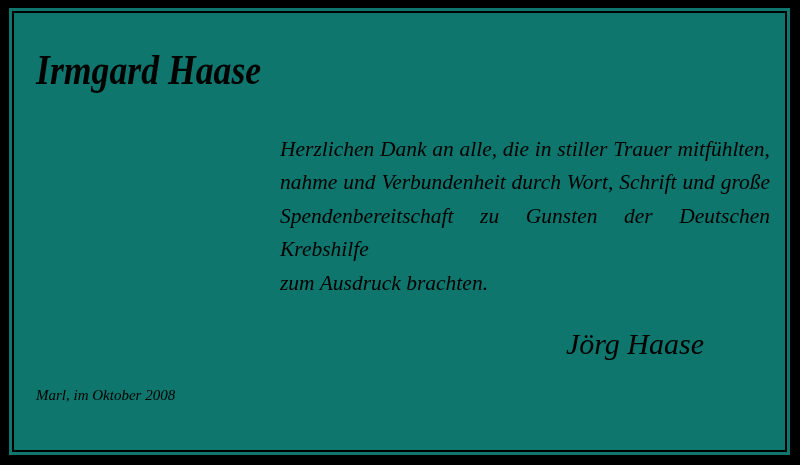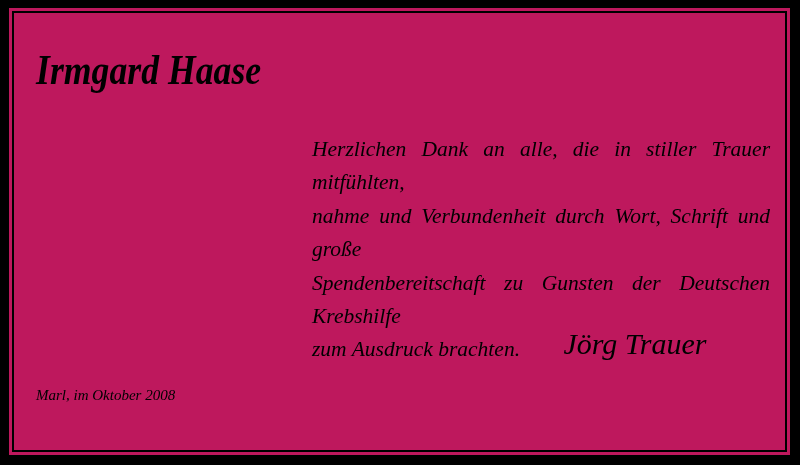--- a/index.html
+++ b/index.html
@@ -4,21 +4,21 @@
 <style>
   html, body {
     margin: 0;
     padding: 0;
     background: #ffffff;
   }
   .card {
     position: relative;
     width: 800px;
     height: 465px;
-    background: #be185d;
+    background: #0f766e;
     color: #000000;
     font-family: "Liberation Serif", "DejaVu Serif", serif;
     overflow: hidden;
   }
   
   .border-outer {
     position: absolute;
     inset: 0;
     border-style: solid;
     border-color: #000000;
@@ -51,21 +51,20 @@
     left: 280px;
     top: 133px;
     width: 490px;
     font-style: italic;
     font-size: 21.5px;
     line-height: 33.4px;
   }
   .message .msg-line {
     text-align: justify;
     text-align-last: justify;
-    margin-left: 32px;
   }
   .message .msg-line.last {
     text-align: right;
     text-align-last: left;
   }
   .signature {
     position: absolute;
     left: 485px;
     top: 327px;
     width: 300px;
@@ -92,16 +91,16 @@
 
   <div class="title">Irmgard Haase</div>
 
   <div class="message">
     <div class="msg-line">Herzlichen Dank an alle, die in stiller Trauer mitfühlten,</div>
     <div class="msg-line">nahme und Verbundenheit durch Wort, Schrift und große</div>
     <div class="msg-line">Spendenbereitschaft zu Gunsten der Deutschen Krebshilfe</div>
     <div class="msg-line last">zum Ausdruck brachten.</div>
   </div>
 
-  <div class="signature">Jörg Trauer</div>
+  <div class="signature">Jörg Haase</div>
 
   <div class="place-date">Marl, im Oktober 2008</div>
 </div>
 
 </body></html>

